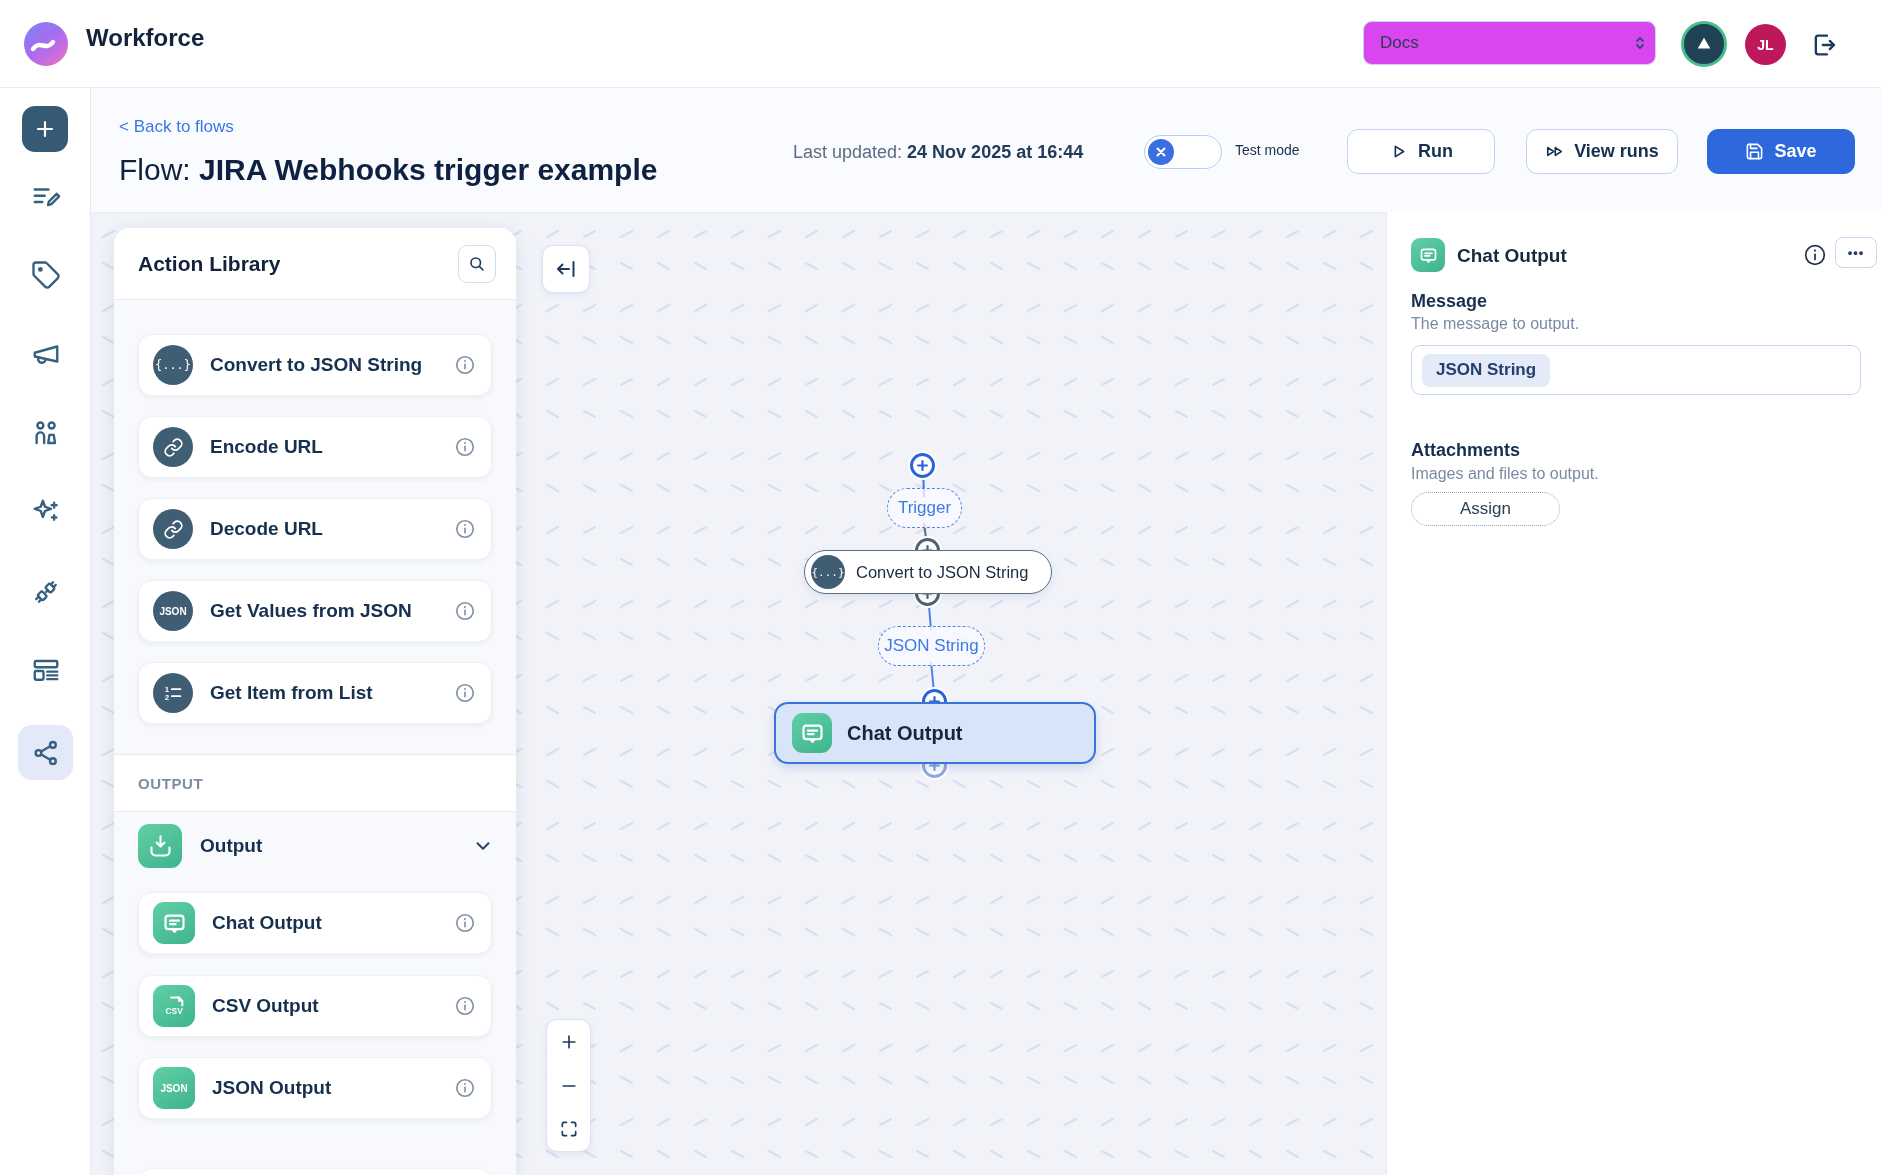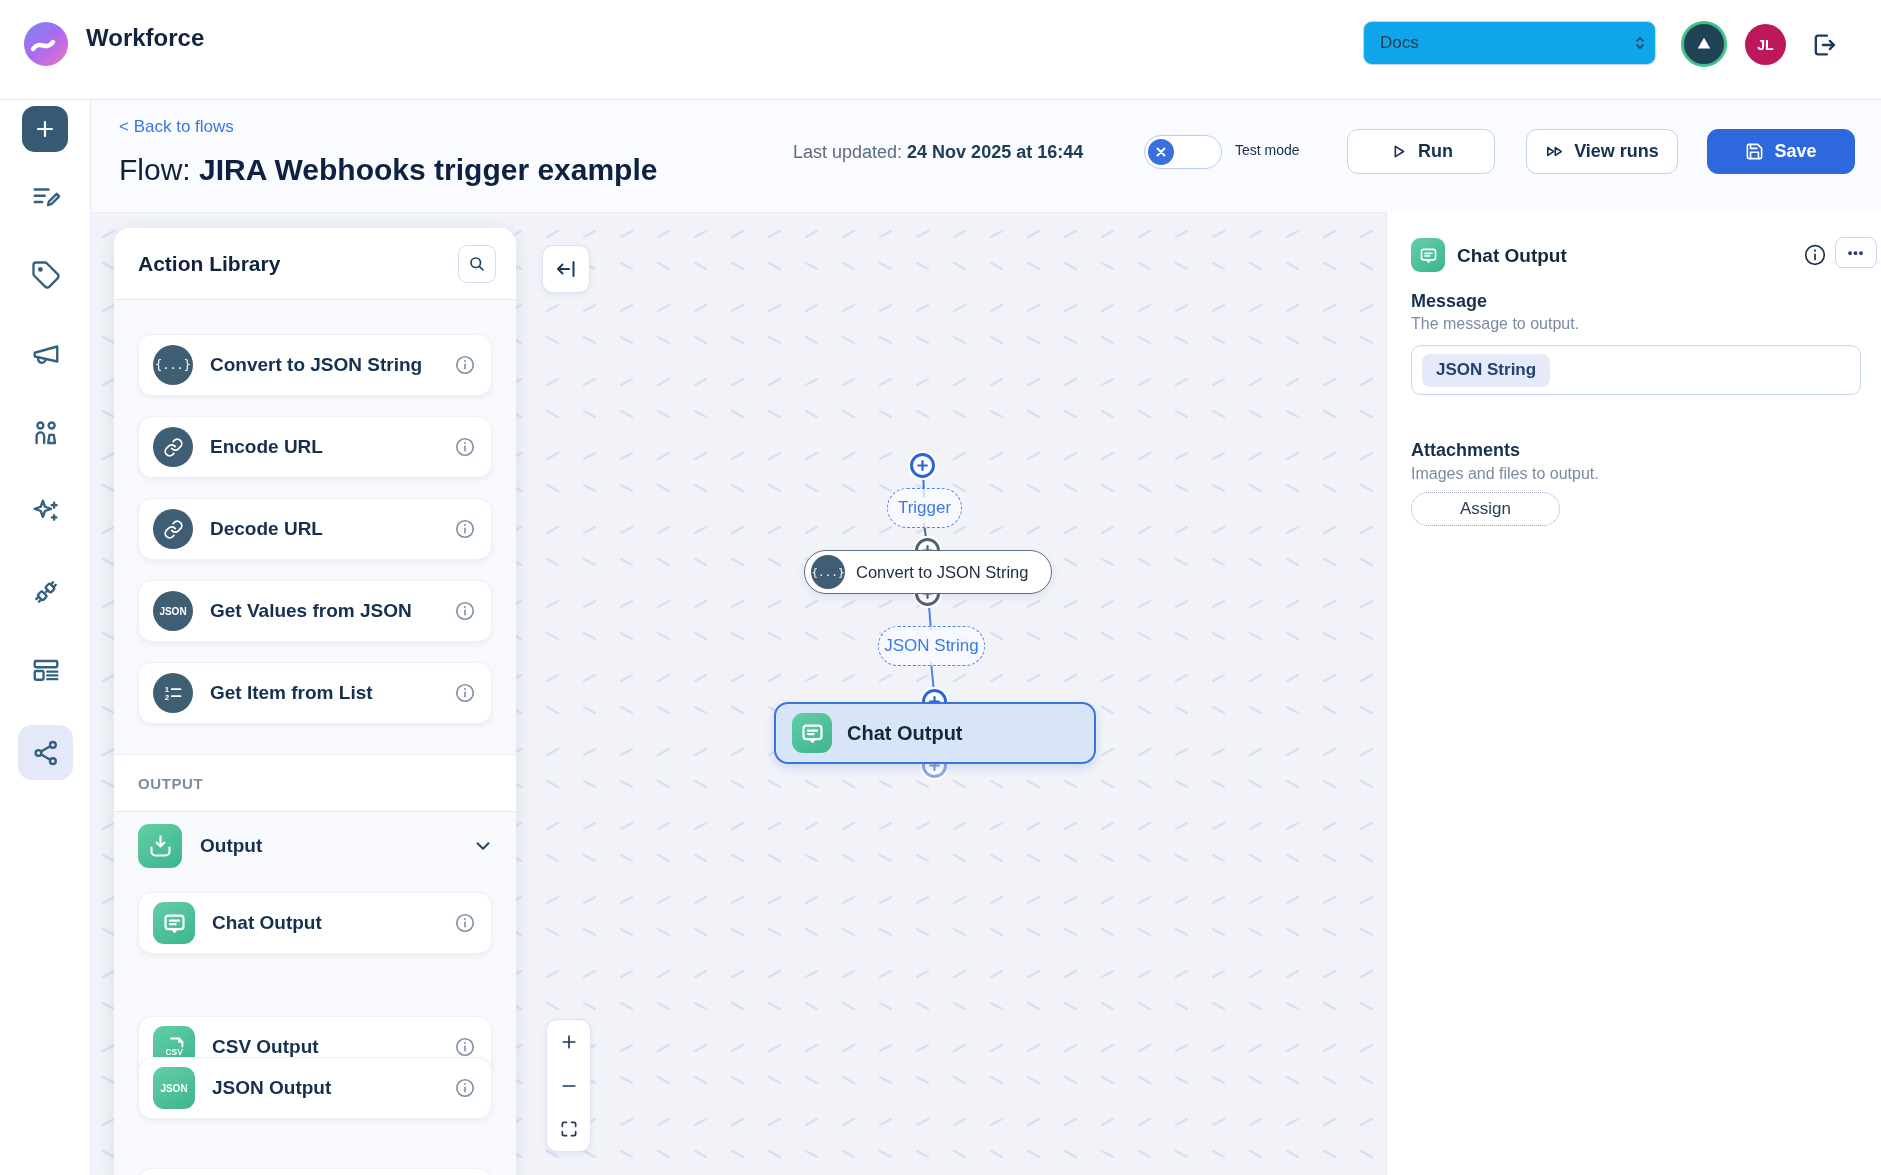--- a/index.html
+++ b/index.html
@@ -1,26 +1,26 @@
 <!DOCTYPE html>
 <html><head>
 <meta charset="utf-8">
 <style>
   * { margin:0; padding:0; box-sizing:border-box; }
   html,body { width:1881px; height:1175px; overflow:hidden; }
   body { font-family:"Liberation Sans", sans-serif; background:#fafbfe; color:#13273f; }
   .stage { position:relative; width:1881px; height:1175px; overflow:hidden; }
 
   
-  .app-header { position:absolute; left:0; top:0; width:1881px; height:100px; background:#fff;
+  .app-header { position:absolute; left:0; top:0; width:1881px; height:88px; background:#fff;
     border-bottom:1px solid #e7eaf2; z-index:30; }
   .logo { position:absolute; left:24px; top:22px; width:44px; height:44px; border-radius:50%;
     background:linear-gradient(140deg,#8183f0 5%,#a36df0 45%,#c76be0 70%,#e87ab8 100%); }
   .app-name { position:absolute; left:86px; top:24px; font-size:24px; font-weight:700; color:#12233e; }
-  .nav-select { position:absolute; left:1363px; top:21px; width:293px; height:44px; background:#0ea5e9;
+  .nav-select { position:absolute; left:1363px; top:21px; width:293px; height:44px; background:#d946ef;
     border:1.5px solid #c7d4ee; border-radius:9px; display:flex; align-items:center; padding:0 6px 0 16px;
     font-size:17px; color:#2c3c55; }
   .nav-select .grow { flex:1; }
   .avatar-drive { position:absolute; left:1681px; top:21px; width:46px; height:46px; border-radius:50%;
     background:#1f4355; border:3.5px solid #43c08c; display:flex; align-items:center; justify-content:center; }
   .avatar-user { position:absolute; left:1745px; top:24px; width:41px; height:41px; border-radius:50%;
     background:#be185d; color:#fff; font-size:14px; font-weight:700; display:flex; align-items:center; justify-content:center; }
   .logout-btn { position:absolute; left:1810px; top:31px; width:28px; height:28px; color:#1d3a5f; }
 
   
@@ -325,21 +325,21 @@
             <path d="m10 17 2 2.5 2-2.5"></path>
           </svg>
       </span>
       <span class="lbl">Chat Output</span>
       <svg class="info-ic" viewBox="0 0 18 18" fill="none" stroke="currentColor" stroke-width="1.5">
           <circle cx="9" cy="9" r="7.4"></circle>
           <path d="M9 8.4v4" stroke-linecap="round"></path>
           <circle cx="9" cy="5.5" r="0.9" fill="currentColor" stroke="none"></circle>
         </svg>
     </div>
-    <div class="lib-item" style="top:788px;">
+    <div class="lib-item" style="top:747px;">
       <span class="icon-sq green" style="width:42px;height:42px;">
         <svg viewBox="0 0 24 24" fill="none" stroke="currentColor" stroke-width="1.7" stroke-linecap="round" stroke-linejoin="round">
             <path d="M9 4h7l3 3v4"></path>
             <path d="M16 4v3h3"></path>
             <text x="4" y="19" font-size="7.5" fill="#fff" stroke="none" font-weight="bold">CSV</text>
           </svg>
       </span>
       <span class="lbl">CSV Output</span>
       <svg class="info-ic" viewBox="0 0 18 18" fill="none" stroke="currentColor" stroke-width="1.5">
           <circle cx="9" cy="9" r="7.4"></circle>

